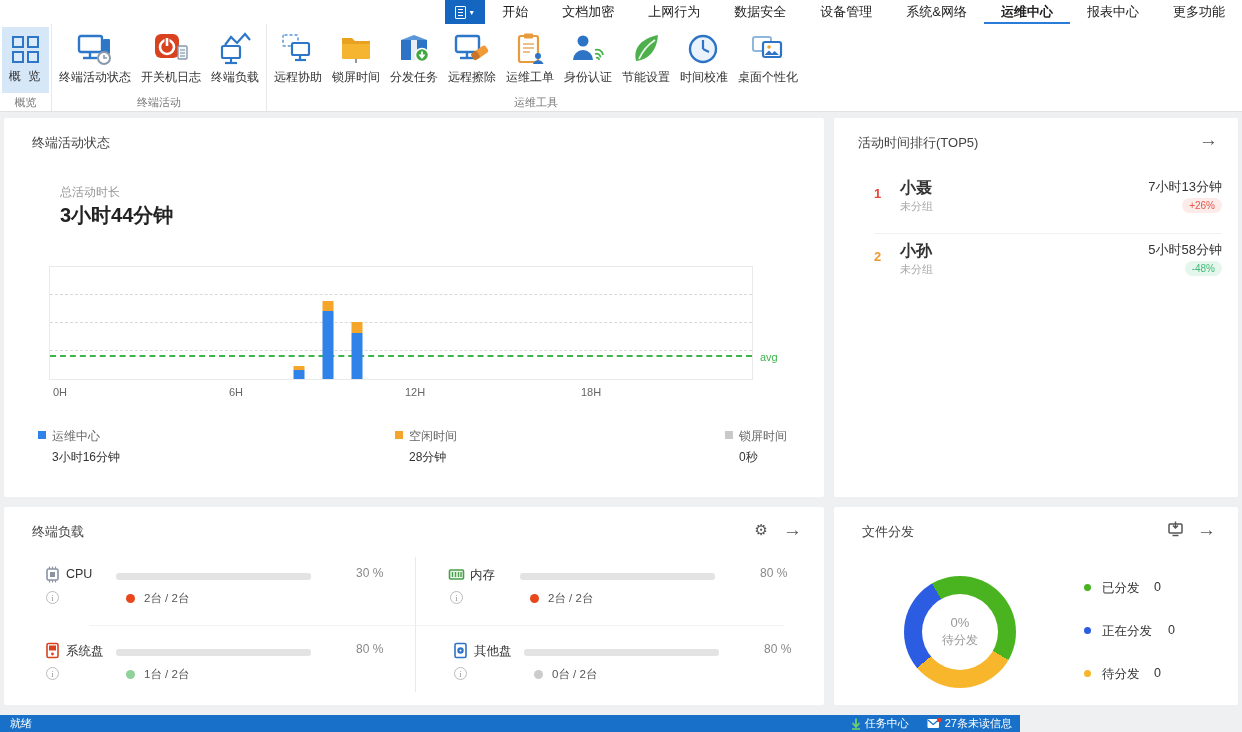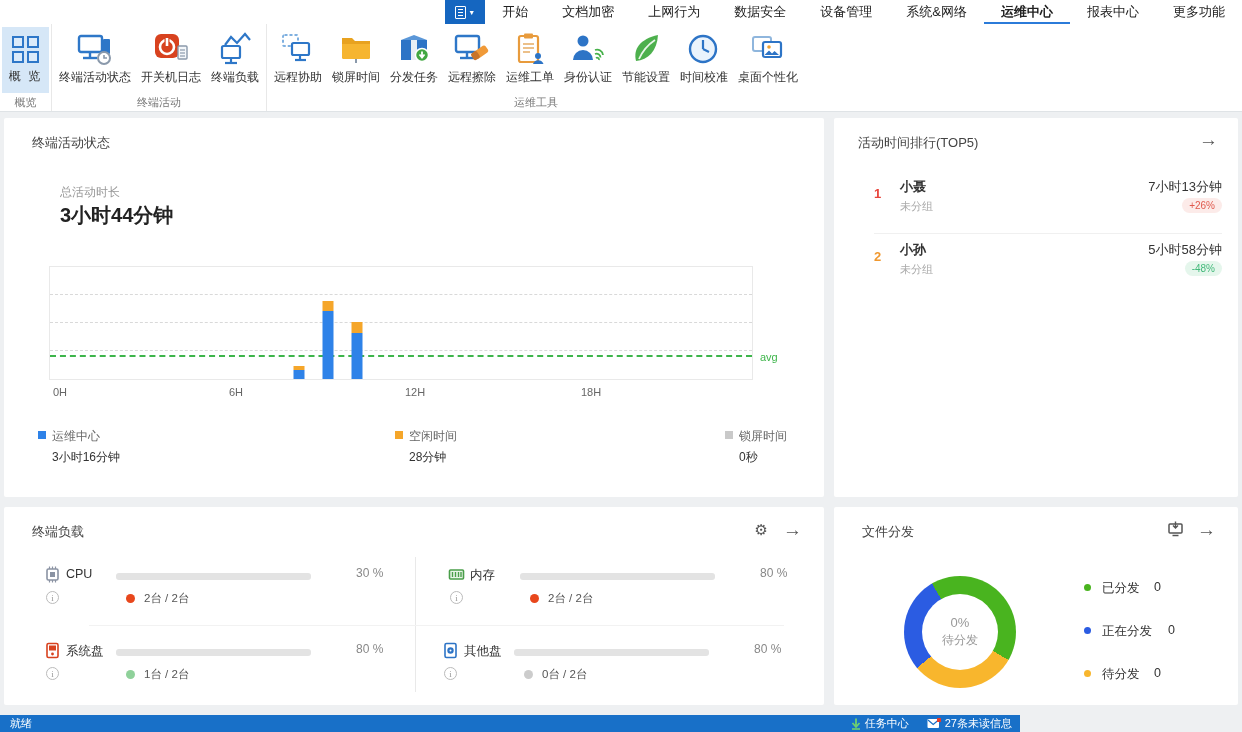--- a/index.html
+++ b/index.html
@@ -48,21 +48,21 @@
   #activity-xaxis { position:absolute; left:45px; top:268px; width:704px; height:14px; }
   #activity-xaxis span { position:absolute; font-size:11px; color:#666; }
   .act-legend-item { position:absolute; top:310px; }
   .lg-sq { position:absolute; left:0; top:3px; width:8px; height:8px; }
   .lg-lb { position:absolute; left:14px; top:0; font-size:12px; color:#666; white-space:nowrap; }
   .lg-val { position:absolute; left:14px; top:21px; font-size:12px; color:#333; white-space:nowrap; }
 
   
   .rank-row { position:absolute; left:0; width:404px; height:48px; cursor:pointer; }
   .rank-num { position:absolute; left:40px; top:8px; font-size:13px; font-weight:bold; }
-  .rank-name { position:absolute; left:66px; top:0; font-size:13px; font-weight:bold; color:#333; }
+  .rank-name { position:absolute; left:66px; top:0; font-size:16px; font-weight:bold; color:#333; }
   .rank-group { position:absolute; left:66px; top:21px; font-size:11px; color:#aaa; }
   .rank-dur { position:absolute; right:16px; top:0; font-size:13px; color:#333; }
   .rank-badge { position:absolute; right:16px; top:20px; font-size:10px; padding:2px 7px; border-radius:9px; }
   .badge-up { background:#fcebe9; color:#e05a4e; }
   .badge-down { background:#e5f6ec; color:#43b97a; }
   .rank-div { position:absolute; left:40px; right:16px; top:115px; border-top:1px solid #f0f0f0; }
 
   
   .load-vdiv { position:absolute; left:411px; top:50px; height:135px; border-left:1px solid #e9e9e9; }
   .load-hdiv { position:absolute; left:85px; right:40px; top:118px; border-top:1px solid #f2f2f2; }
@@ -413,21 +413,21 @@
         </svg>
     </span>
     <span class="m-lb">系统盘</span>
     <span class="m-track"><span class="m-fill" style="width: 80%;"></span></span>
     <span class="m-pct">80 %</span>
     <span class="m-info">i</span>
     <span class="m-dot" style="background: rgb(143, 209, 154);"></span>
     <span class="m-count">1台 / 2台</span>
   </div>
 
-  <div class="metric" style="left:398px; top:132px;">
+  <div class="metric" style="left:408px; top:132px;">
     <span class="m-ico">
       <svg width="17" height="17" viewBox="0 0 17 17">
           <rect x="3" y="1.5" width="11" height="14" rx="1.5" fill="#fff" stroke="#2d74c6" stroke-width="1.6"></rect>
           <circle cx="8.5" cy="8.5" r="3.2" fill="#2d74c6"></circle>
           <circle cx="8.5" cy="8.5" r="1" fill="#fff"></circle>
         </svg>
     </span>
     <span class="m-lb">其他盘</span>
     <span class="m-track"><span class="m-fill" style="width: 80%;"></span></span>
     <span class="m-pct">80 %</span>

